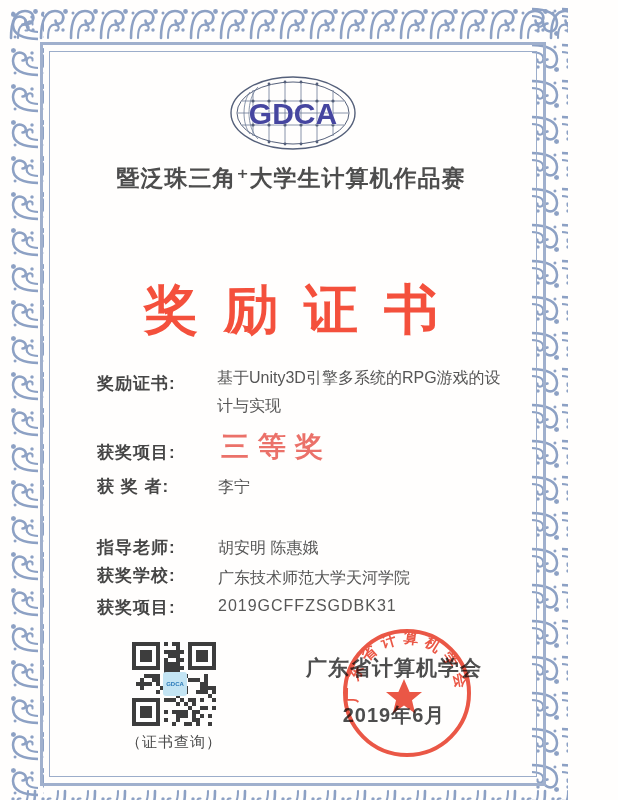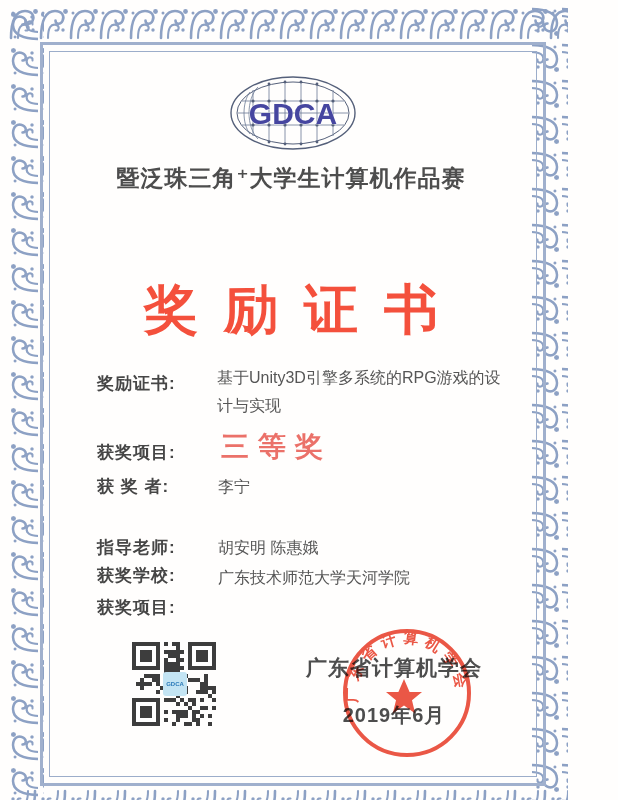--- a/index.html
+++ b/index.html
@@ -192,20 +192,21 @@
   <div class="flabel l-winner">获 奖 者:</div>
   <div class="fvalue v-winner">李宁</div>
 
   <div class="flabel l-advisor">指导老师:</div>
   <div class="fvalue v-advisor">胡安明 陈惠娥</div>
 
   <div class="flabel l-school">获奖学校:</div>
   <div class="fvalue v-school">广东技术师范大学天河学院</div>
 
   <div class="flabel l-certno">获奖项目:</div>
+  <div class="fvalue v-certno">2019GCFFZSGDBK31</div>
 
   <svg class="qr-wrap" id="qr-svg" viewBox="0 0 88 88">
       <rect x="34" y="2" width="4" height="4" fill="#3d3d3d"></rect>
       <rect x="42" y="2" width="4" height="4" fill="#3d3d3d"></rect>
       <rect x="46" y="2" width="4" height="4" fill="#3d3d3d"></rect>
       <rect x="46" y="6" width="4" height="4" fill="#3d3d3d"></rect>
       <rect x="34" y="10" width="4" height="4" fill="#3d3d3d"></rect>
       <rect x="38" y="10" width="4" height="4" fill="#3d3d3d"></rect>
       <rect x="42" y="10" width="4" height="4" fill="#3d3d3d"></rect>
       <rect x="46" y="10" width="4" height="4" fill="#3d3d3d"></rect>
@@ -322,20 +323,21 @@
       <rect x="58" y="2" width="28" height="28" fill="#3d3d3d"></rect>
       <rect x="62" y="6" width="20" height="20" fill="#fff"></rect>
       <rect x="66" y="10" width="12" height="12" fill="#3d3d3d"></rect>
       <rect x="2" y="58" width="28" height="28" fill="#3d3d3d"></rect>
       <rect x="6" y="62" width="20" height="20" fill="#fff"></rect>
       <rect x="10" y="66" width="12" height="12" fill="#3d3d3d"></rect>
     </svg>
   <div class="qr-badge">
     <span>GDCA</span>
   </div>
+  <div class="qr-caption">（证书查询）</div>
 
   <div class="org-name">广东省计算机学会</div>
   <div class="org-date">2019年6月</div>
 
   <svg class="seal" viewBox="0 0 150 150">
     <circle cx="75" cy="75" r="62" fill="none" stroke-width="4" stroke="#e8402c"></circle>
     <path id="sealArc" d="M 28 92 A 50 50 0 1 1 122 92" fill="none"></path>
     <text font-size="15" letter-spacing="6" font-weight="bold" fill="#e8402c">
       <textPath href="#sealArc" startOffset="4%">广东省计算机学会</textPath>
     </text>

